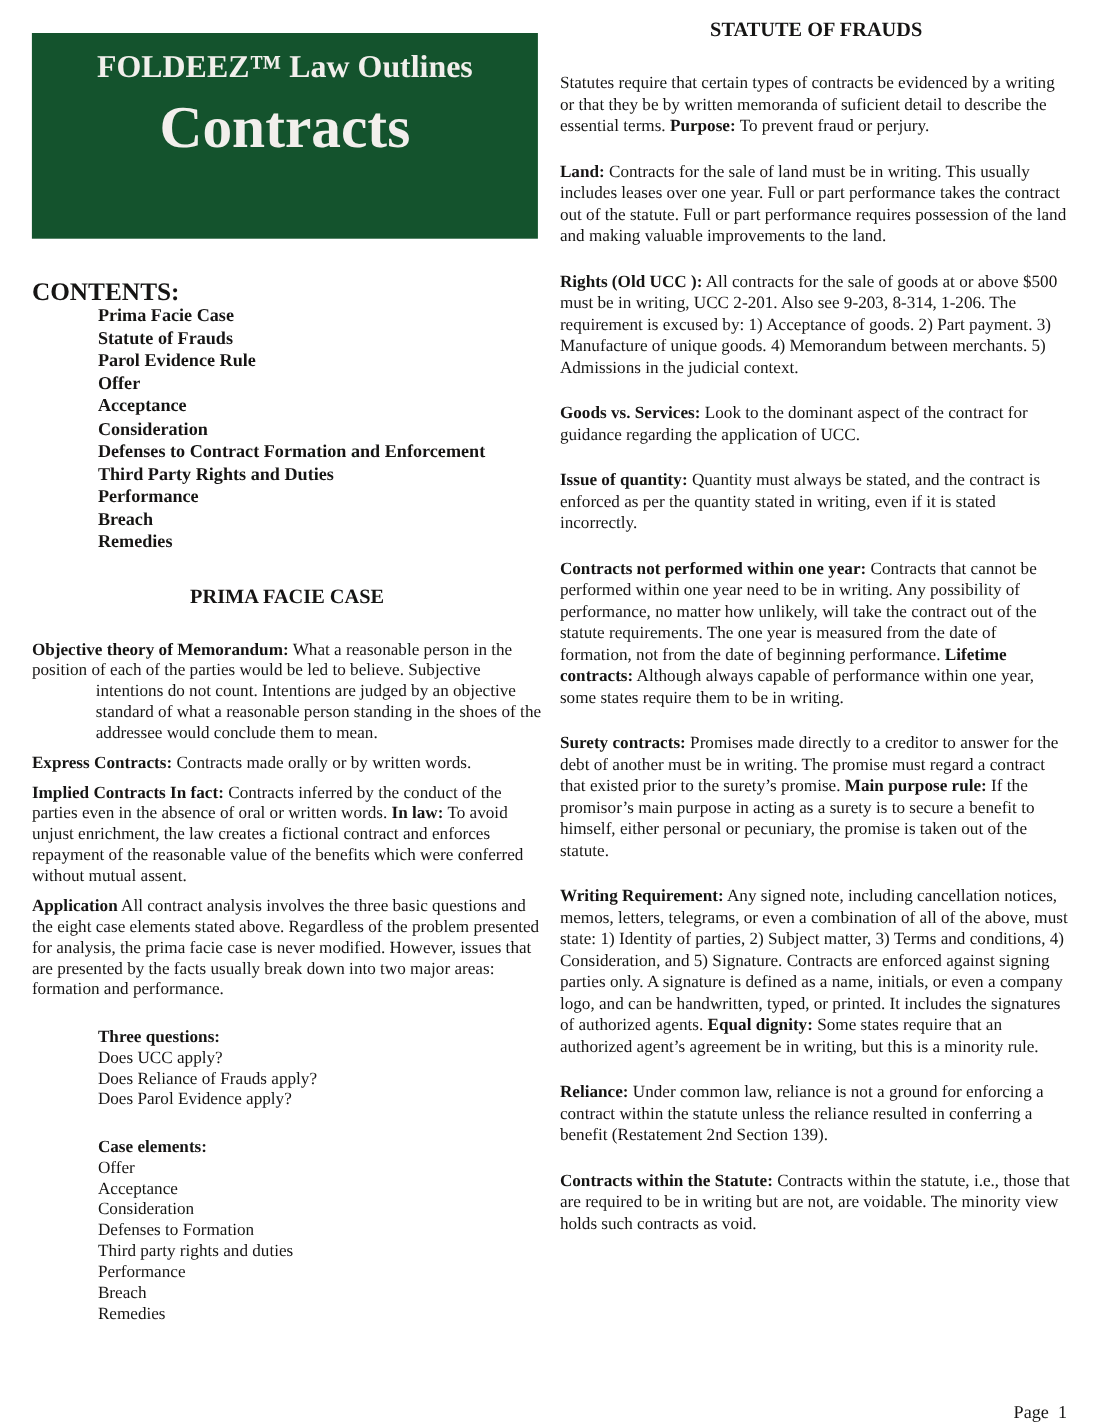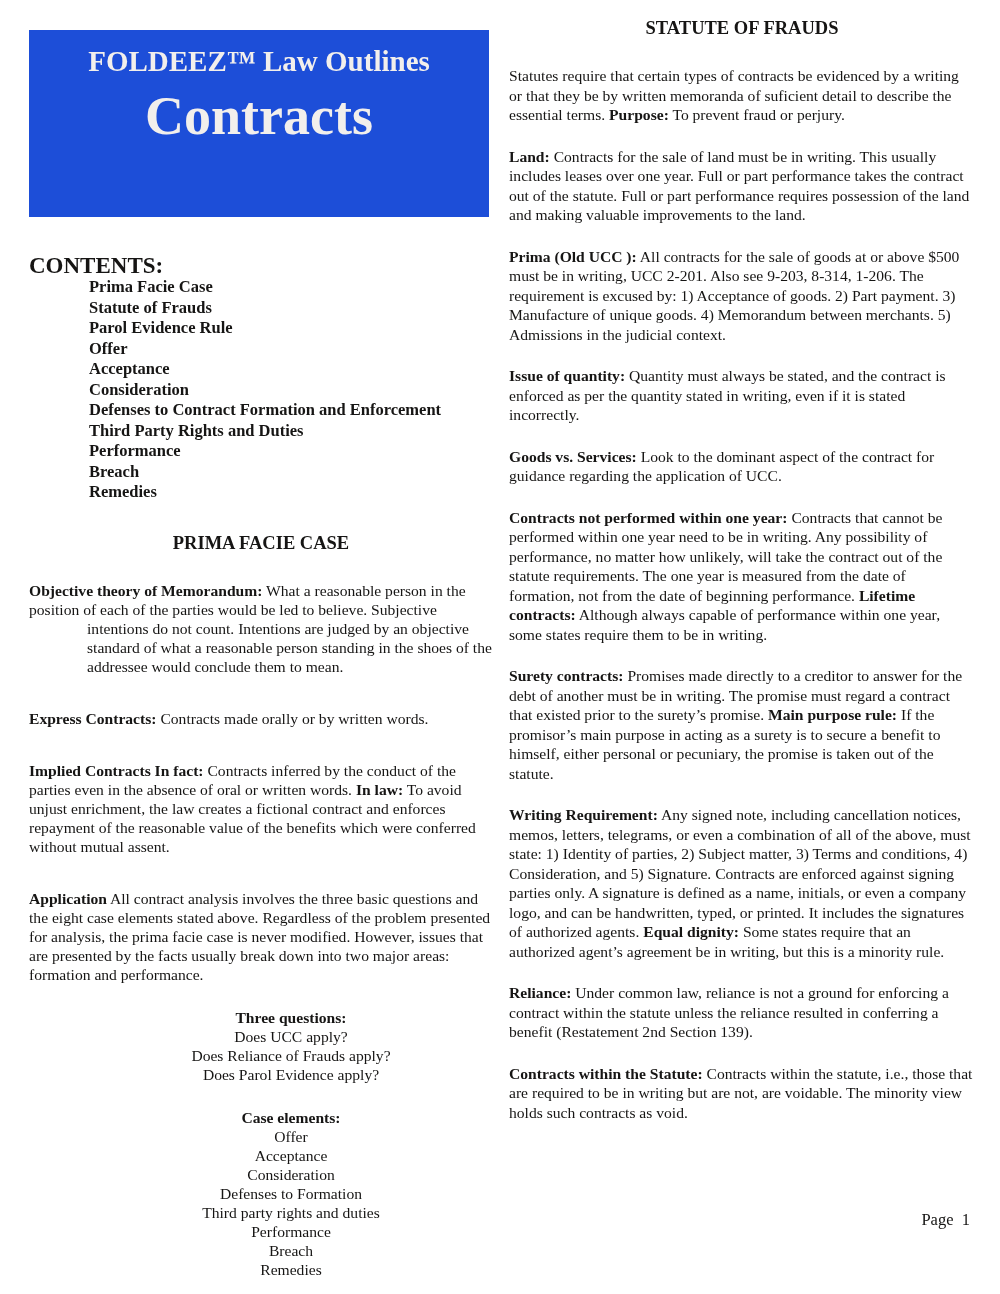--- a/index.html
+++ b/index.html
@@ -9,49 +9,49 @@
     font-family:"Liberation Serif", serif;
     color:#161514;
   }
   .page { position:relative; width:1000px; height:1294px; background:#ffffff; overflow:hidden; }
 
   .col-left  { position:absolute; left:29px;  top:30px; width:464px; }
   .col-right { position:absolute; left:509px; top:16px; width:466px; }
 
   
   .masthead {
-    background:#1d4ed8; color:#f2efec; text-align:center;
+    background:#14532d; color:#f2efec; text-align:center;
     width:460px; height:187px; padding-top:14px;
   }
   .masthead .brand { font-size:29px; font-weight:bold; line-height:34px; }
   .masthead .title { font-size:54px; font-weight:bold; line-height:72px; margin-top:2px; }
   .masthead .copyright { font-size:16.5px; line-height:22px; margin-top:10px; color:#e9e6e2; }
 
   
   .contents { margin-top:38px; }
   .contents-label { font-size:23px; font-weight:bold; line-height:22px; }
   .contents-items { margin-left:60px; }
   .toc-item { font-size:16.5px; font-weight:bold; line-height:20.5px; }
 
   
   .section-heading { text-align:center; font-size:18.5px; font-weight:bold; line-height:24px; }
   .col-left .section-heading { margin-top:28px; }
 
   
-  .para { font-size:15.6px; line-height:19px; margin-top:33px; }
+  .para { font-size:15.6px; line-height:19px; margin-top:8px; }
   .col-right .para { line-height:19.5px; margin-top:22px; }
   .col-left .first-after-heading { margin-top:26px; }
   .col-right .first-after-heading { margin-top:26px; }
   .cont-indent { margin-top:0; margin-left:58px; }
 
   
-  .sub-block { margin-top:24px; margin-left:60px; font-size:15.6px; line-height:19px;text-align:center; }
+  .sub-block { margin-top:24px; margin-left:60px; font-size:15.6px; line-height:19px; }
   .sub-heading { font-weight:bold; }
 
-  .page-number { position:absolute; top:1210px; right:30px; font-size:16.5px; white-space:pre; }
+  .page-number { position:absolute; top:1274px; right:30px; font-size:16.5px; white-space:pre; }
 </style>
 </head>
 <body>
 
 <div class="page">
 
   <div class="col-left">
 
     <div class="masthead">
       <div class="brand">FOLDEEZ™ Law Outlines</div>
@@ -106,23 +106,23 @@
     </div>
 
   </div>
 
   <div class="col-right">
 
     <h2 class="section-heading">STATUTE OF FRAUDS</h2>
 
     <p class="para first-after-heading">Statutes require that certain types of contracts be evidenced by a writing or that they be by written memoranda of suficient detail to describe the essential terms. <b>Purpose:</b> To prevent fraud or perjury.</p>
     <p class="para"><b>Land:</b> Contracts for the sale of land must be in writing. This usually includes leases over one year. Full or part performance takes the contract out of the statute. Full or part performance requires possession of the land and making valuable improvements to the land.</p>
-    <p class="para"><b>Prima (Old UCC ):</b> All contracts for the sale of goods at or above $500 must be in writing, UCC 2-201. Also see 9-203, 8-314, 1-206. The requirement is excused by: 1) Acceptance of goods. 2) Part payment. 3) Manufacture of unique goods. 4) Memorandum between merchants. 5) Admissions in the judicial context.</p>
+    <p class="para"><b>Rights (Old UCC ):</b> All contracts for the sale of goods at or above $500 must be in writing, UCC 2-201. Also see 9-203, 8-314, 1-206. The requirement is excused by: 1) Acceptance of goods. 2) Part payment. 3) Manufacture of unique goods. 4) Memorandum between merchants. 5) Admissions in the judicial context.</p>
+    <p class="para"><b>Goods vs. Services:</b> Look to the dominant aspect of the contract for guidance regarding the application of UCC.</p>
     <p class="para"><b>Issue of quantity:</b> Quantity must always be stated, and the contract is enforced as per the quantity stated in writing, even if it is stated incorrectly.</p>
-    <p class="para"><b>Goods vs. Services:</b> Look to the dominant aspect of the contract for guidance regarding the application of UCC.</p>
     <p class="para"><b>Contracts not performed within one year:</b> Contracts that cannot be performed within one year need to be in writing. Any possibility of performance, no matter how unlikely, will take the contract out of the statute requirements. The one year is measured from the date of formation, not from the date of beginning performance. <b>Lifetime contracts:</b> Although always capable of performance within one year, some states require them to be in writing.</p>
     <p class="para"><b>Surety contracts:</b> Promises made directly to a creditor to answer for the debt of another must be in writing. The promise must regard a contract that existed prior to the surety’s promise. <b>Main purpose rule:</b> If the promisor’s main purpose in acting as a surety is to secure a benefit to himself, either personal or pecuniary, the promise is taken out of the statute.</p>
     <p class="para"><b>Writing Requirement:</b> Any signed note, including cancellation notices, memos, letters, telegrams, or even a combination of all of the above, must state: 1) Identity of parties, 2) Subject matter, 3) Terms and conditions, 4) Consideration, and 5) Signature. Contracts are enforced against signing parties only.  A signature is defined as a name, initials, or even a company logo, and can be handwritten, typed, or printed. It includes the signatures of authorized agents. <b>Equal dignity:</b> Some states require that an authorized agent’s agreement be in writing, but this is a minority rule.</p>
     <p class="para"><b>Reliance:</b> Under common law, reliance is not a ground for enforcing a contract within the statute unless the reliance resulted in conferring a benefit (Restatement 2nd Section 139).</p>
     <p class="para"><b>Contracts within the Statute:</b>  Contracts within the statute, i.e., those that are required to be in writing but are not, are voidable. The minority view holds such contracts as void.</p>
 
   </div>
 
   <div class="page-number">Page  1</div>
 

